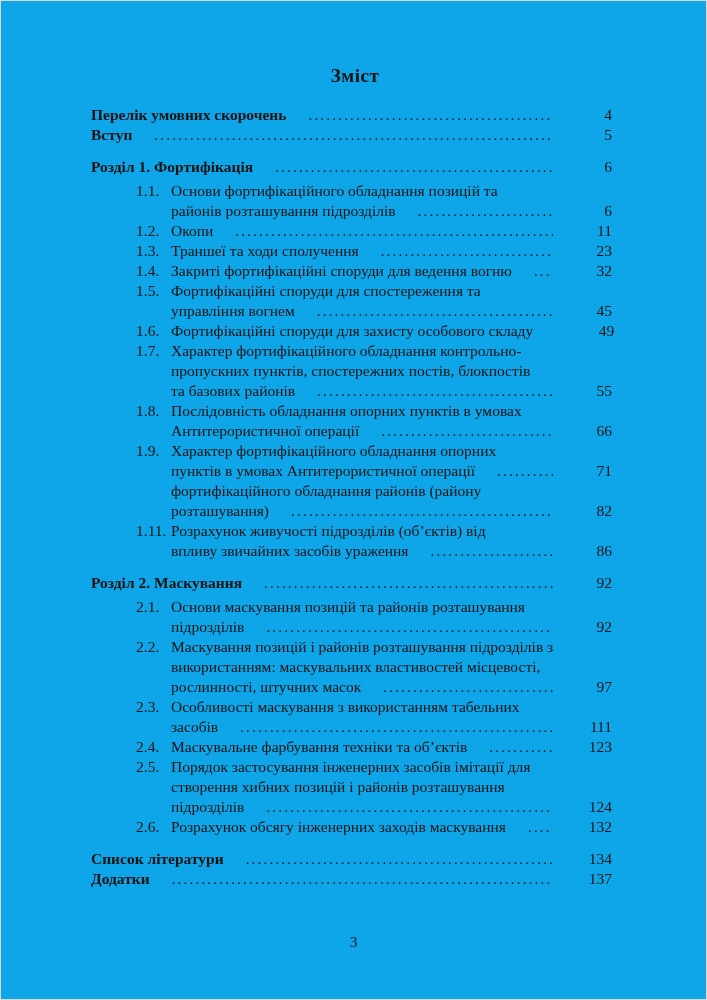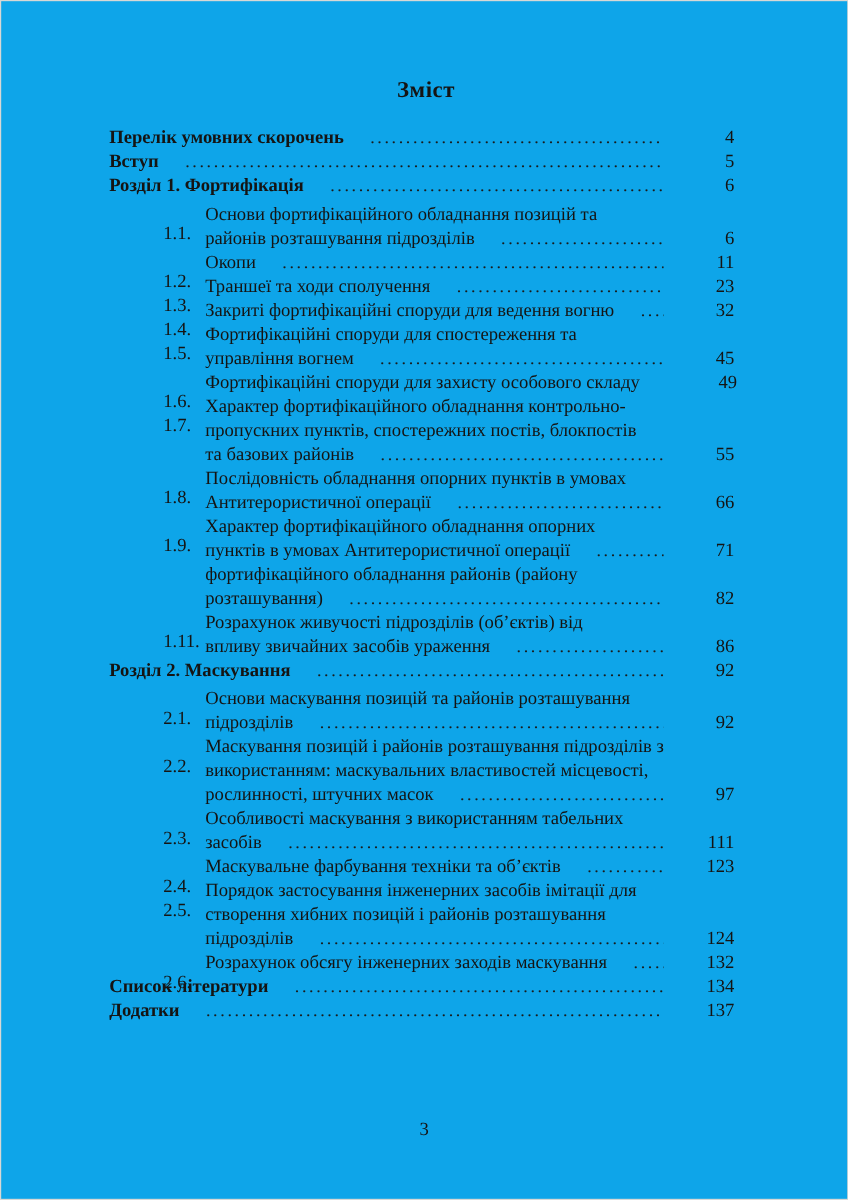--- a/index.html
+++ b/index.html
@@ -47,21 +47,21 @@
   }
   .toc-row.head .txt {
     font-weight: bold;
   }
   .toc-row.sub {
     padding-left: 80px;
   }
   .toc-row .num {
     position: absolute;
     left: 45px;
-    top: 16px;
+    top: 0;
     text-align: right;
   }
   .toc-row .txt {
     flex: 0 0 auto;
   }
   .toc-row .dots {
     flex: 1 1 auto;
     overflow: hidden;
     height: 20px;
     margin-left: 4px;
@@ -75,21 +75,21 @@
     color: #1b1a19;
   }
   .toc-row .pg {
     flex: 0 0 46px;
     width: 46px;
     text-align: right;
     padding-right: 7px;
     box-sizing: border-box;
   }
   .gap-sm { margin-top: 4px; }
-  .gap-md { }
+  .gap-md { margin-top: 12px; }
   .folio {
     position: absolute;
     bottom: 48px;
     left: 0;
     width: 100%;
     text-align: center;
     font-size: 15.5px;
   }
 </style>
 </head>

